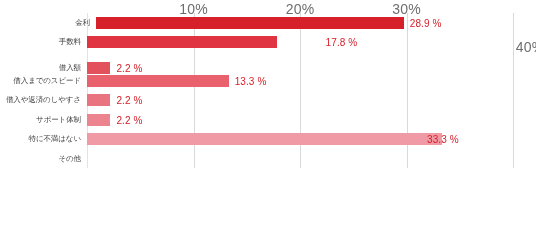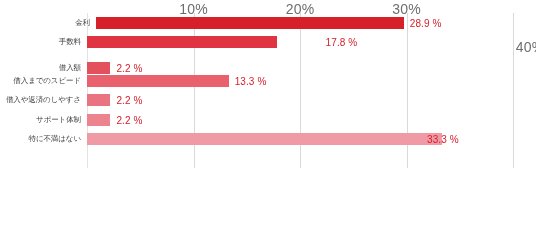--- a/index.html
+++ b/index.html
@@ -141,15 +141,18 @@
       <div class="bar-row" style="top: 96.875px; height: 19.375px;">
         <div class="cat-label">サポート体制</div>
         <div class="bar" style="width: 23.43px; background: rgb(236, 132, 144);"></div>
         <div class="bar-value" style="left: 116.43px; color: rgb(214, 32, 42);">2.2 %</div>
       </div>
       <div class="bar-row" style="top: 116.25px; height: 19.375px;">
         <div class="cat-label">特に不満はない</div>
         <div class="bar" style="width: 354.645px; background: rgb(239, 154, 164);"></div>
         <div class="bar-value" style="left: 427px; color: rgb(214, 32, 42);">33.3 %</div>
       </div>
+      <div class="bar-row" style="top: 135.625px; height: 19.375px;">
+        <div class="cat-label">その他</div>
+      </div>
     </div>
 
 </div>
 
 </body></html>

